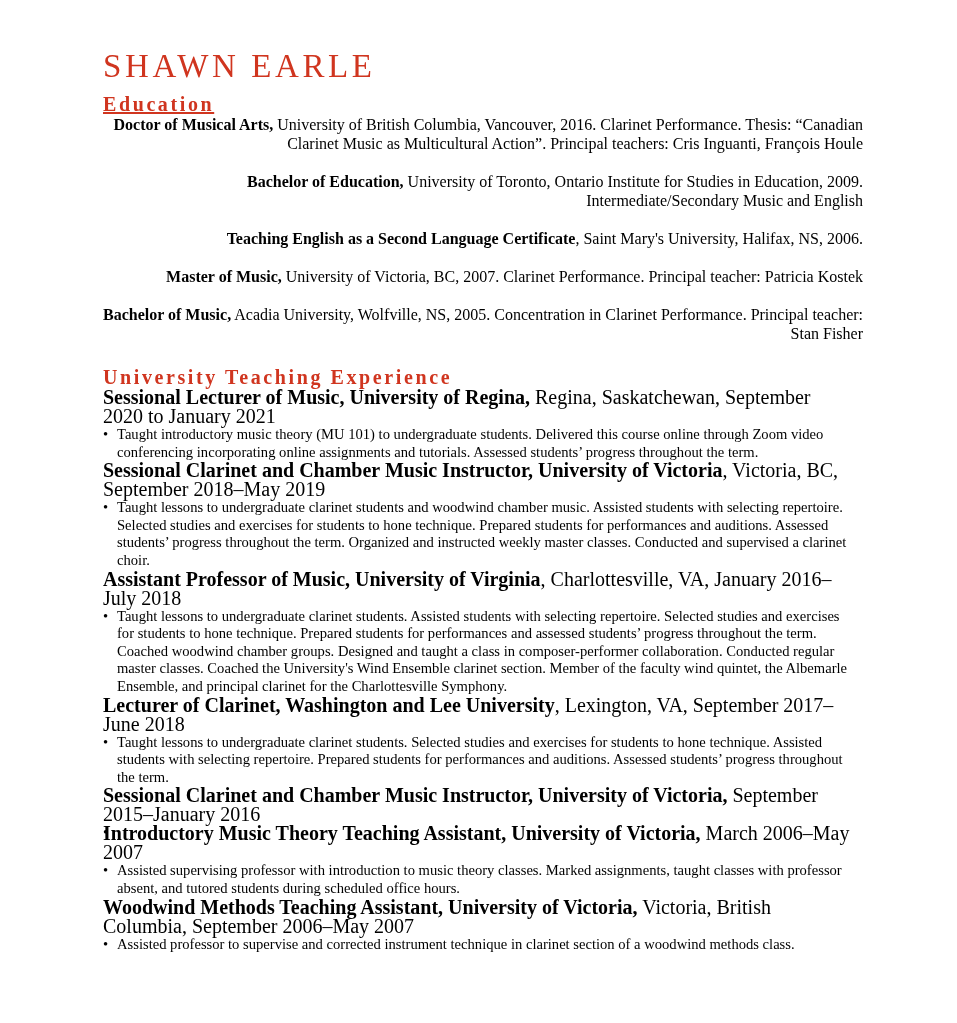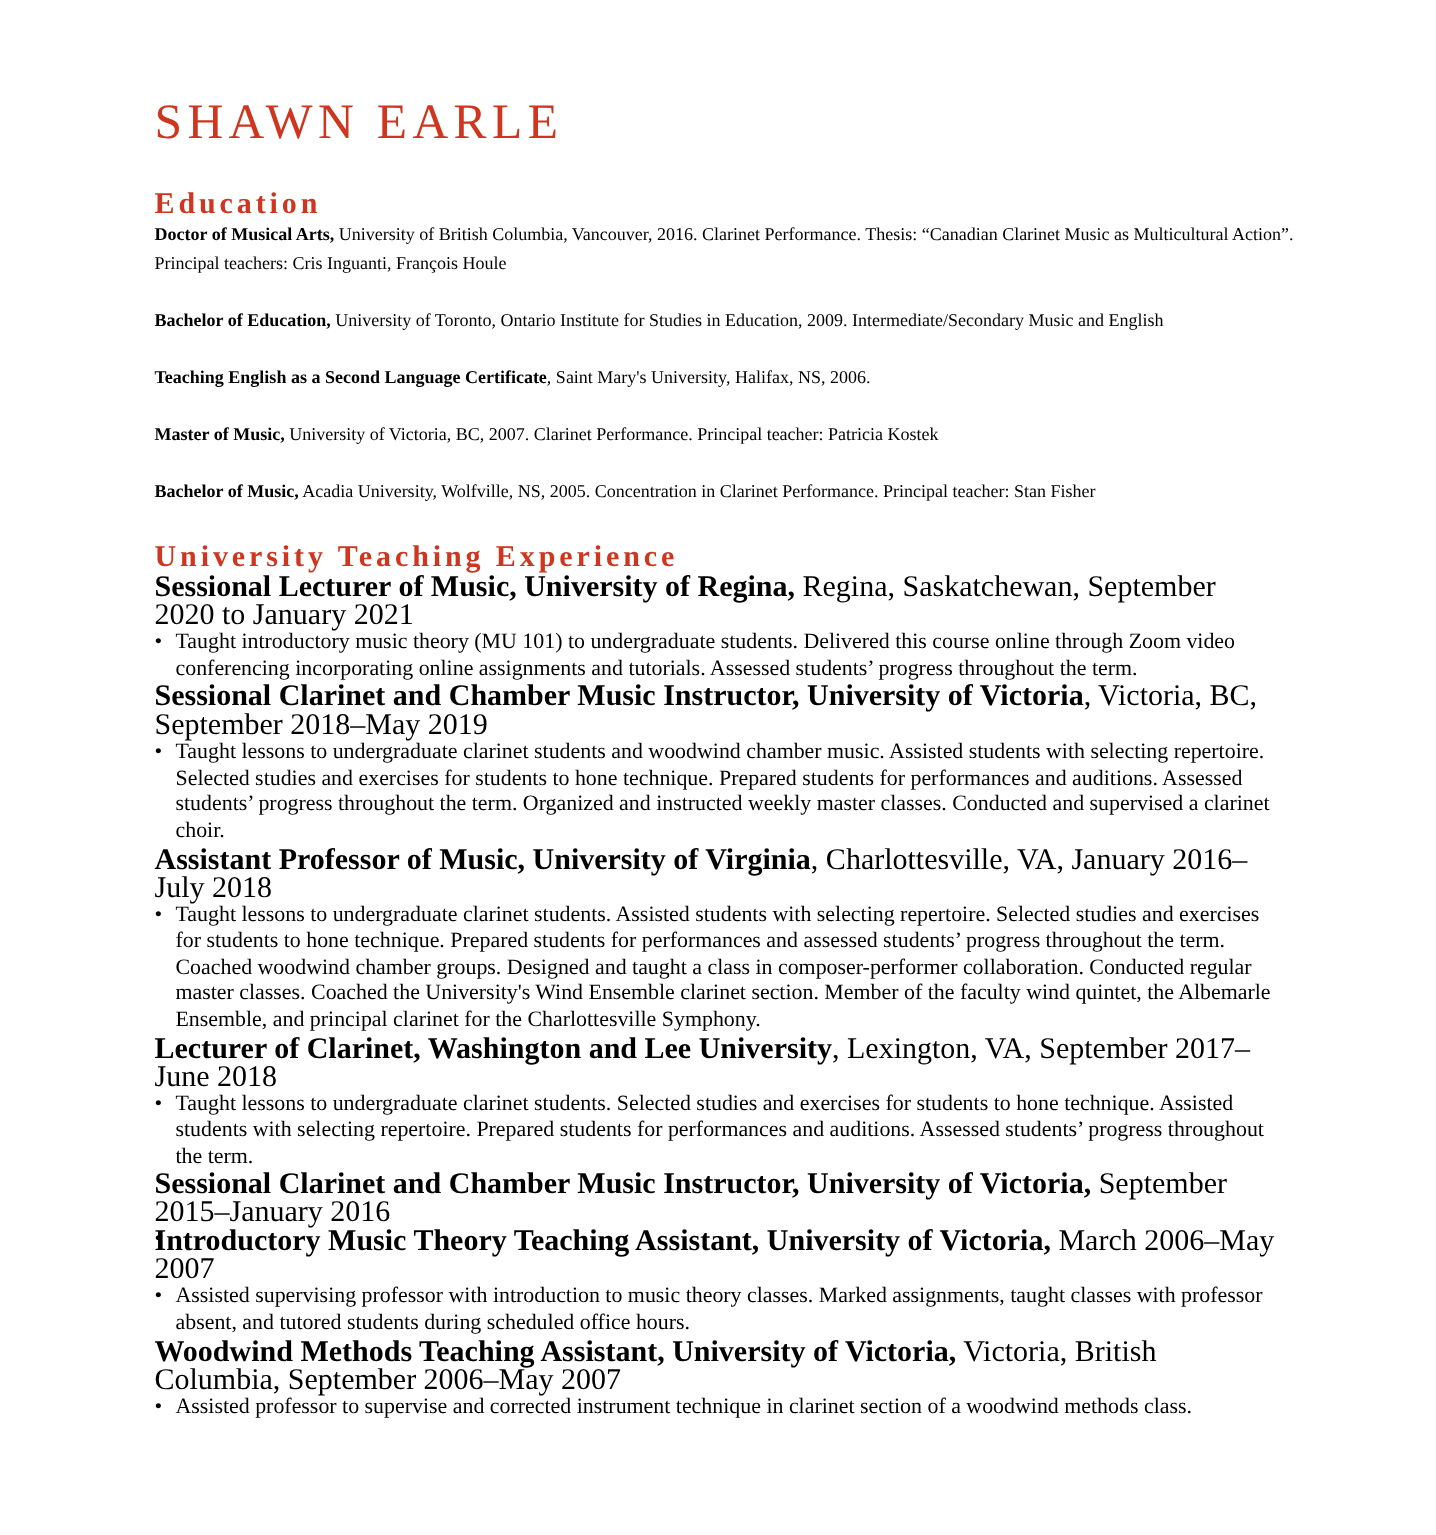--- a/index.html
+++ b/index.html
@@ -1,27 +1,27 @@
 <!DOCTYPE html>
 <html><head>
 <meta charset="utf-8">
 <style>
   html, body { margin: 0; padding: 0; background: #ffffff; }
   body { width: 957px; height: 1023px; overflow: hidden; font-family: "Liberation Serif", serif; color: #000; }
   .page { position: relative; padding: 0 0 0 103px; width: 760px; }
   .name {
-    margin: 0; padding-top: 63px; font-size: 33px; font-weight: normal; letter-spacing: 3.6px;
+    margin: 0; padding-top: 47px; font-size: 33px; font-weight: normal; letter-spacing: 3.6px;
     color: #d0351f; line-height: 38px; height: 38px;
   }
   .section-title {
     margin: 0; font-size: 20px; font-weight: bold; letter-spacing: 2.6px; color: #d0351f; line-height: 22px;
   }
-  .edu-title { margin-top: 24px; }
+  .edu-title { margin-top: 8px; text-decoration: underline; }
   .exp-title { margin-top: 23px; }
-  .edu-entry { font-size: 12px; line-height: 19px; margin: 0 0 19px 0; width: 760px; }
+  .edu-entry { font-size: 16px; line-height: 19px; margin: 0 0 19px 0; width: 760px; text-align: right; }
   .edu-entry:last-child { margin-bottom: 12px; }
   .job-head { font-size: 20px; line-height: 19px; margin: 0; width: 750px; }
   .b { font-weight: bold; }
   ul.job-bullets { margin: 0 0 0 0; padding: 0; list-style: none; }
   ul.job-bullets li { position: relative; padding-left: 14px; font-size: 14.6px; line-height: 17.6px; width: 736px; }
   .bullet-dot { position: absolute; left: 0; top: 0; }
 </style>
 </head>
 <body>
 

